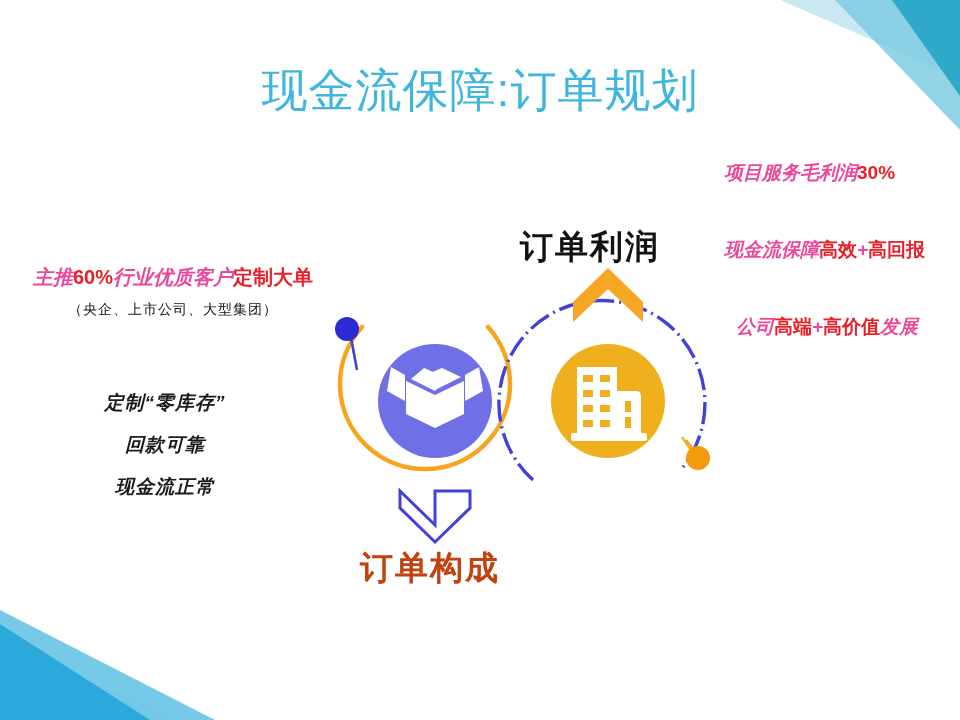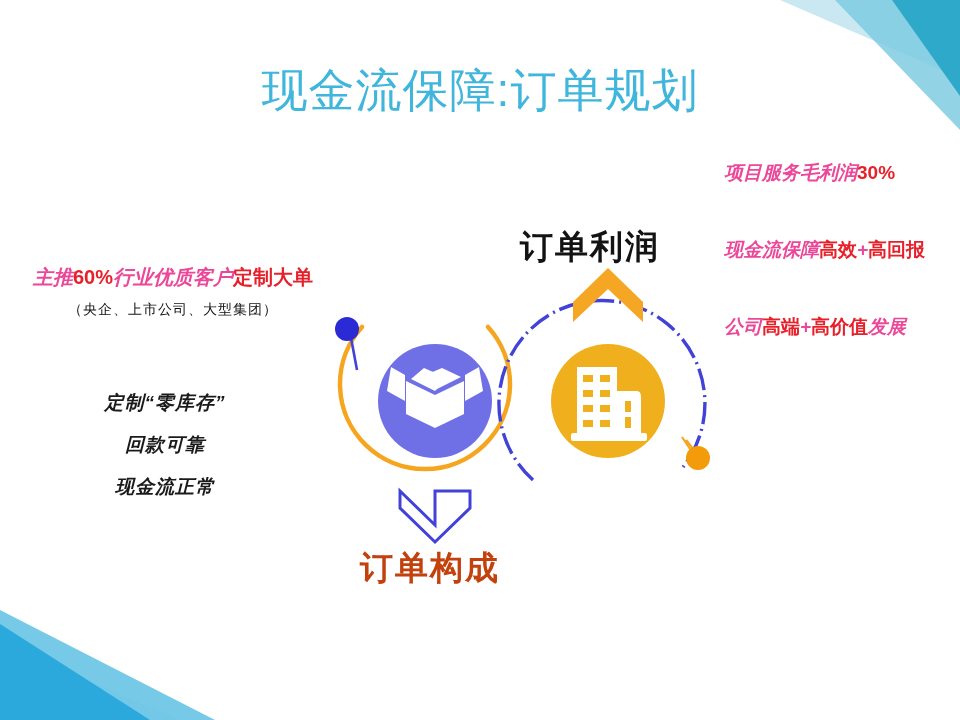--- a/index.html
+++ b/index.html
@@ -104,21 +104,21 @@
     left: 724px;
     top: 160px;
     width: 230px;
   }
   #right-block .txt-line {
     font-size: 19px;
     line-height: 26px;
     margin-bottom: 51px;
     letter-spacing: 0px;
   }
-  #right-block .txt-line:last-child { margin-bottom: 0; }
+  #right-block .txt-line:last-child { margin-bottom: 0; margin-left: 12px; }
 
   
   #diagram {
     position: absolute;
     left: 325px;
     top: 205px;
     width: 400px;
     height: 390px;
   }
   #diagram-svg {

